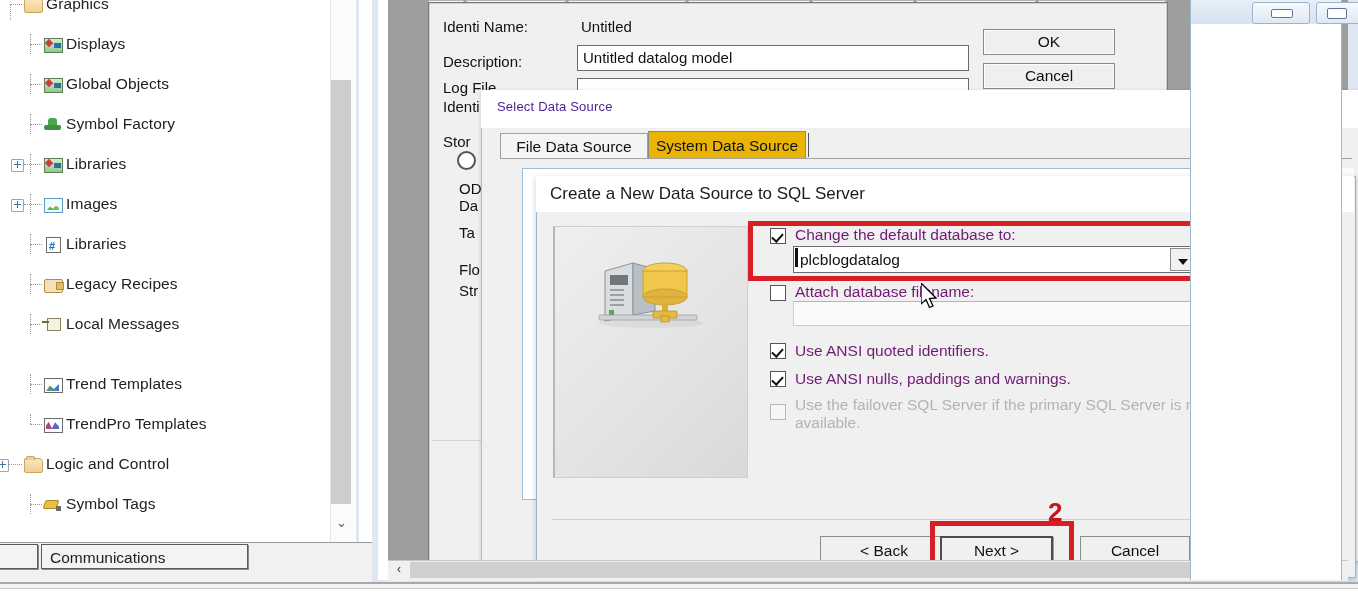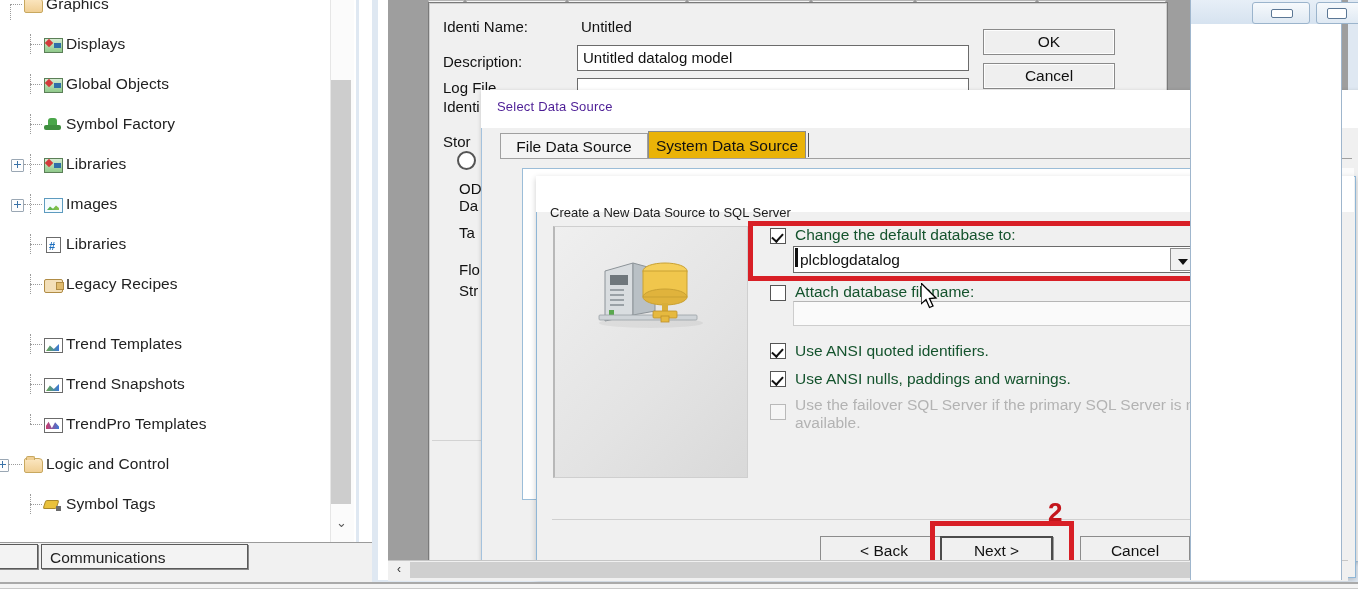--- a/index.html
+++ b/index.html
@@ -89,28 +89,28 @@
   #sds-tab1{left:500px;top:133px;width:148px;border:1px solid #a0a0a0;background:#f4f4f4;border-bottom:none;}
   #sds-tab2{left:648px;top:131px;width:158px;border:1px solid #8a8a8a;background:#eab308;border-bottom:none;height:28px;line-height:27px;font-weight:normal;}
   #sds-tabline{left:500px;top:158px;width:852px;height:1px;background:#a0a0a0;}
   #sds-tabcaret{left:808px;top:133px;width:1px;height:24px;background:#555;}
   #sds-listbox{left:522px;top:168px;width:818px;height:330px;background:#ffffff;border:1px solid #9bbdd8;}
   #sds-right-sliver{left:1340px;top:168px;width:14px;height:330px;background:#fbfbfb;}
 
   
   #dlg-sql{left:536px;top:176px;width:818px;height:400px;background:#f0f0f0;border:1px solid #8fb6d6;box-shadow:0 2px 6px rgba(0,0,0,.2);}
   #sql-titlebar{left:536px;top:176px;width:818px;height:36px;background:#ffffff;}
-  #sql-title{position:absolute;left:14px;top:8px;font-size:13px;color:#1b1b1b;margin-top:21px;}
+  #sql-title{position:absolute;left:14px;top:8px;font-size:17px;color:#1b1b1b;}
   #sql-close{position:absolute;right:12px;top:2px;width:34px;height:30px;text-align:center;line-height:30px;font-size:22px;color:#222;font-weight:300;}
   #sql-img{left:553px;top:226px;width:192px;height:250px;background:linear-gradient(135deg,#efefef,#e3e3e3 60%,#d9d9d9);border:1px solid #cfcfcf;border-left:2px solid #b8b8b8;}
   .sqlicon{position:absolute;}
   .chk{position:absolute;width:16px;height:16px;border:1px solid #555;background:#fff;box-sizing:border-box;}
   .chk.on:after{content:"";position:absolute;left:3px;top:2px;width:5px;height:9px;border:solid #111;border-width:0 2px 2px 0;transform:rotate(42deg);}
   .chk.dis{border-color:#b9b9b9;background:#f6f6f6;}
-  .opt-lbl{position:absolute;font-size:15.5px;color:#14532d;}
+  .opt-lbl{position:absolute;font-size:15.5px;color:#701a75;}
   .opt-lbl.dis{color:#b3b3b3;}
   #db-combo{left:793px;top:246px;width:404px;height:27px;background:#fff;border:1px solid #6b6b6b;box-sizing:border-box;}
   #db-combo-text{position:absolute;left:6px;top:4px;font-size:15.5px;color:#111;}
   #db-caret{position:absolute;left:1px;top:1px;width:3px;height:19px;background:#111;}
   #db-arrow{position:absolute;right:1px;top:1px;width:25px;height:23px;background:#f1f1f1;border:1px solid #8c8c8c;box-sizing:border-box;}
   #db-arrow:after{content:"";position:absolute;left:7px;top:10px;border-left:5px solid transparent;border-right:5px solid transparent;border-top:6px solid #111;}
   #attach-field{left:793px;top:301px;width:404px;height:25px;background:#fafafa;border:1px solid #cdcdcd;border-top-color:#b5b5b5;box-sizing:border-box;}
   #sql-footline{left:552px;top:519px;width:786px;height:1px;background:#d0d0d0;}
   .fbtn{position:absolute;top:536px;height:30px;background:#f0f0f0;border:1px solid #8c8c8c;box-sizing:border-box;
         text-align:center;line-height:28px;font-size:15.5px;color:#111;box-shadow:1px 1px 0 #9e9e9e;}
@@ -204,33 +204,33 @@
       <span class="lbl" style="left:66px">Libraries</span>
     </div>
 
     <div class="trow" style="top:134px">
       <span class="vline" style="left:30px;top:0;height:20px"></span>
       <span class="dots" style="left:30px;width:12px"></span>
       <span class="tico ic-rec" style="left:44px"></span>
       <span class="lbl" style="left:66px">Legacy Recipes</span>
     </div>
 
-
-    <div class="trow" style="top:174px">
+    <div class="trow" style="top:154px">
+      <span class="vline" style="left:30px;top:0;height:20px"></span>
+      <span class="dots" style="left:30px;width:10px"></span>
+      <span class="tico ic-msg" style="left:42px"></span>
+      <span class="lbl" style="left:66px">Local Messages</span>
+    </div>
+
+
+    <div class="trow" style="top:194px">
       <span class="vline" style="left:30px;top:0;height:20px"></span>
       <span class="dots" style="left:30px;width:12px"></span>
       <span class="tico ic-trend" style="left:44px"></span>
       <span class="lbl" style="left:66px">Trend Templates</span>
-    </div>
-
-    <div class="trow" style="top:194px">
-      <span class="vline" style="left:30px;top:0;height:20px"></span>
-      <span class="dots" style="left:30px;width:12px"></span>
-      <span class="tico ic-trend" style="left:44px"></span>
-      <span class="lbl" style="left:66px">Trend Snapshots</span>
     </div>
 
     <div class="trow" style="top:214px">
       <span class="vline" style="left:30px;top:0;height:10px"></span>
       <span class="dots" style="left:30px;width:12px"></span>
       <span class="tico ic-trendpro" style="left:44px"></span>
       <span class="lbl" style="left:66px">TrendPro Templates</span>
     </div>
 
     <div class="trow" style="top:234px">

